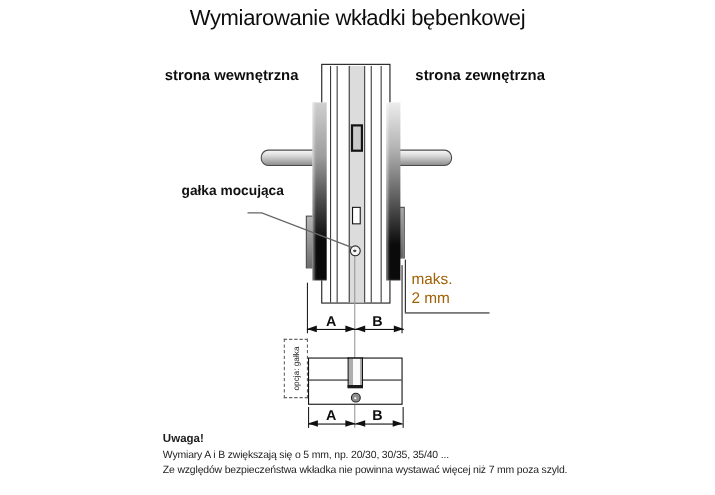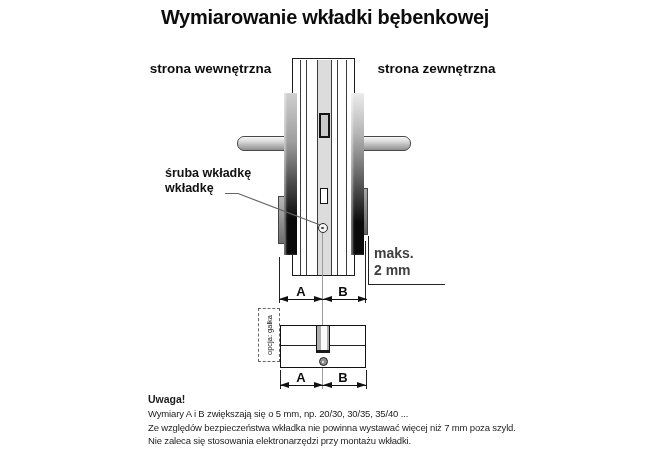--- a/index.html
+++ b/index.html
@@ -1,29 +1,29 @@
 <!DOCTYPE html>
 <html><head>
 <meta charset="utf-8">
 <style>
   html,body{margin:0;padding:0;background:#fff;}
   #canvas{position:relative;width:650px;height:450px;background:#fff;overflow:hidden;
           font-family:"Liberation Sans","DejaVu Sans",sans-serif;color:#111;}
   .abs{position:absolute;box-sizing:border-box;}
-  .ttl{left:0;right:0;top:6px;text-align:center;font-size:20px;font-weight:bold;letter-spacing:-0.3px;color:#0d0d0d;}
+  .ttl{left:0;right:0;top:6px;text-align:center;font-size:20px;font-weight:normal;letter-spacing:-0.3px;color:#0d0d0d;}
   .sidelab{top:61px;width:145px;text-align:center;font-size:13.5px;font-weight:bold;color:#0d0d0d;}
   .vline{background:#3c3c3c;width:1px;}
   .extline{background:#222;width:1px;}
   .dimline{background:#111;height:1px;}
   .arr{width:0;height:0;border-top:3.2px solid transparent;border-bottom:3.2px solid transparent;}
   .arrL{border-right:9px solid #111;}
   .arrR{border-left:9px solid #111;}
   .dimlab{width:28px;text-align:center;font-size:13px;font-weight:bold;color:#0d0d0d;}
   .screwlab{left:165px;top:165.5px;font-size:12.5px;font-weight:bold;line-height:15px;color:#111;}
-  .makslab{left:374px;top:244.5px;font-size:14px;font-weight:bold;line-height:17.5px;color:#404040;}
+  .makslab{left:374px;top:244.5px;font-size:14px;font-weight:normal;line-height:17.5px;color:#a16207;}
   .knobbox{left:258px;top:308px;width:22px;height:54px;border:1px dashed #666;
            display:flex;align-items:center;justify-content:center;}
   .knobtxt{writing-mode:vertical-rl;transform:rotate(180deg);font-size:7.5px;color:#222;white-space:nowrap;}
   .notes{left:148px;top:393px;width:380px;color:#1d1d1d;}
   .notes .hd{font-size:10.5px;font-weight:bold;margin-bottom:2px;}
   .notes .ln{font-size:9.5px;line-height:13.6px;letter-spacing:-0.15px;white-space:nowrap;}
   .circle{border-radius:50%;display:flex;align-items:center;justify-content:center;}
 </style>
 </head>
 <body>
@@ -70,22 +70,21 @@
 
   <svg class="abs" style="left:0;top:0;width:650px;height:450px;pointer-events:none;" viewBox="0 0 650 450">
     <path d="M225,193.5 H238 L321.5,225.5" stroke="#666" stroke-width="1.2" fill="none"></path>
   </svg>
 
   <div class="abs circle" style="left:317.5px;top:223px;width:10px;height:10px;background:#f4f4f4;border:1.2px solid #2a2a2a;">
     <div style="width:2.4px;height:2.4px;border-radius:50%;background:#444;"></div>
   </div>
 
   <div class="abs screwlab">
-    <div>śruba wkładkę</div>
-    <div>wkładkę</div>
+    <div>gałka mocująca</div>
   </div>
 
   <div class="abs extline" style="left:367.5px;top:236px;height:48px;"></div>
   <div class="abs dimline" style="left:367.5px;top:283.5px;width:77px;background:#222;"></div>
   <div class="abs makslab">
     <div>maks.</div>
     <div>2 mm</div>
   </div>
 
   <div class="abs extline" style="left:278.5px;top:257px;height:46px;"></div>
@@ -116,16 +115,15 @@
   <div class="abs arr arrR" style="left:313.5px;top:382px;"></div>
   <div class="abs arr arrL" style="left:322.5px;top:382px;"></div>
   <div class="abs arr arrR" style="left:357px;top:382px;"></div>
   <div class="abs dimlab" style="left:287px;top:370px;">A</div>
   <div class="abs dimlab" style="left:329px;top:370px;">B</div>
 
   <div class="abs notes">
     <div class="hd">Uwaga!</div>
     <div class="ln">Wymiary A i B zwiększają się o 5 mm, np. 20/30, 30/35, 35/40 ...</div>
     <div class="ln">Ze względów bezpieczeństwa wkładka nie powinna wystawać więcej niż 7 mm poza szyld.</div>
-    <div class="ln">Nie zaleca się stosowania elektronarzędzi przy montażu wkładki.</div>
   </div>
 
 </div>
 
 </body></html>

